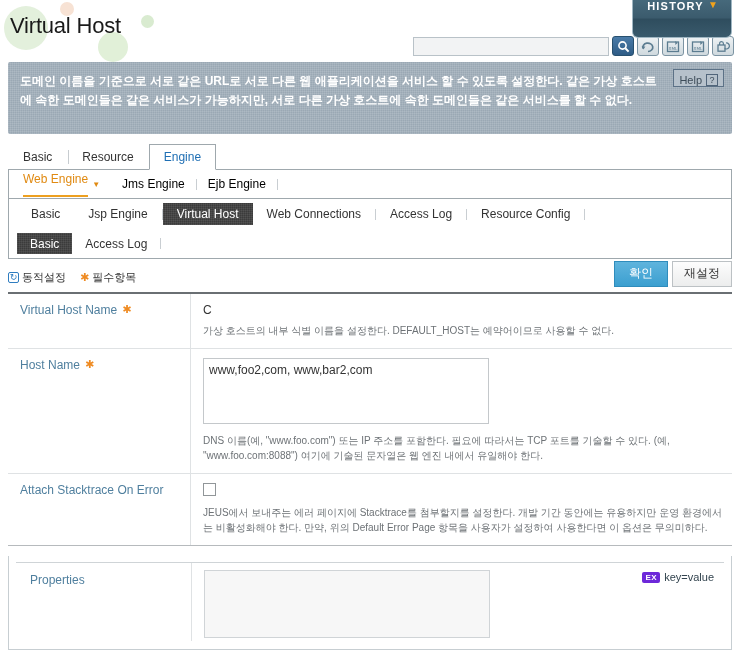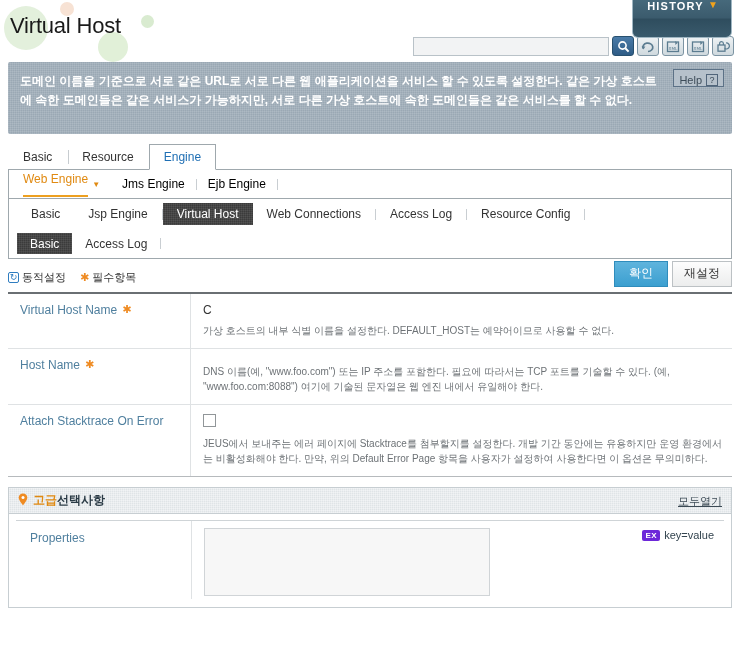--- a/index.html
+++ b/index.html
@@ -561,48 +561,38 @@
       <div class="fdesc">가상 호스트의 내부 식별 이름을 설정한다. DEFAULT_HOST는 예약어이므로 사용할 수 없다.</div>
     </div>
   </div>
 
   <div class="frow">
     <div class="flabel">
       <span>Host Name</span>
       <span class="ico-req">✱</span>
     </div>
     <div class="fval">
+      <textarea class="ta" style="">www,foo2,com, www,bar2,com</textarea>
       <div class="fdesc">DNS 이름(예, "www.foo.com") 또는 IP 주소를 포함한다. 필요에 따라서는 TCP 포트를 기술할 수 있다. (예, "www.foo.com:8088") 여기에 기술된 문자열은 웹 엔진 내에서 유일해야 한다.</div>
     </div>
   </div>
 
   <div class="frow">
     <div class="flabel">
       <span>Attach Stacktrace On Error</span>
     </div>
     <div class="fval">
       <span class="cbx"></span>
       <div class="fdesc">JEUS에서 보내주는 에러 페이지에 Stacktrace를 첨부할지를 설정한다. 개발 기간 동안에는 유용하지만 운영 환경에서는 비활성화해야 한다. 만약, 위의 Default Error Page 항목을 사용자가 설정하여 사용한다면 이 옵션은 무의미하다.</div>
     </div>
   </div>
 
 </div>
 
 <div class="adv-wrap">
-  <div class="adv-head">
-    <span class="adv-pin">
-      <svg width="10" height="13" viewBox="0 0 10 13">
-          <path d="M5 0.6 C2.4 0.6 0.7 2.4 0.7 4.6 C0.7 7.4 5 12.4 5 12.4 C5 12.4 9.3 7.4 9.3 4.6 C9.3 2.4 7.6 0.6 5 0.6 Z" fill="#ef8b22"></path>
-          <circle cx="5" cy="4.5" r="1.5" fill="#ffffff"></circle>
-        </svg>
-    </span>
-    <span class="adv-a">고급</span>
-    <span class="adv-b">선택사항</span>
-    <span class="adv-open">모두열기</span>
-  </div>
   <div class="adv-body">
     <div class="adv-table">
       <div class="adv-row">
         <div class="adv-label">Properties</div>
         <div class="adv-val">
           <textarea class="ta-props" style=""></textarea>
           <div class="hint">
             <span class="ex-badge">EX</span>
             <span>key=value</span>
           </div>

